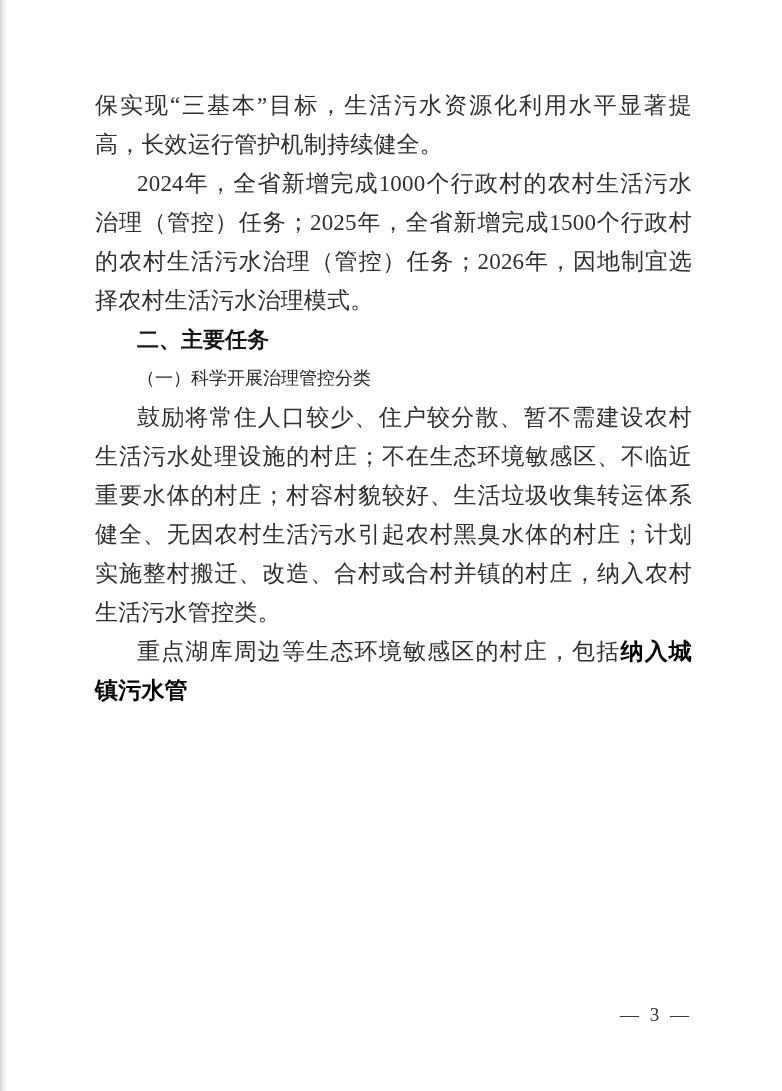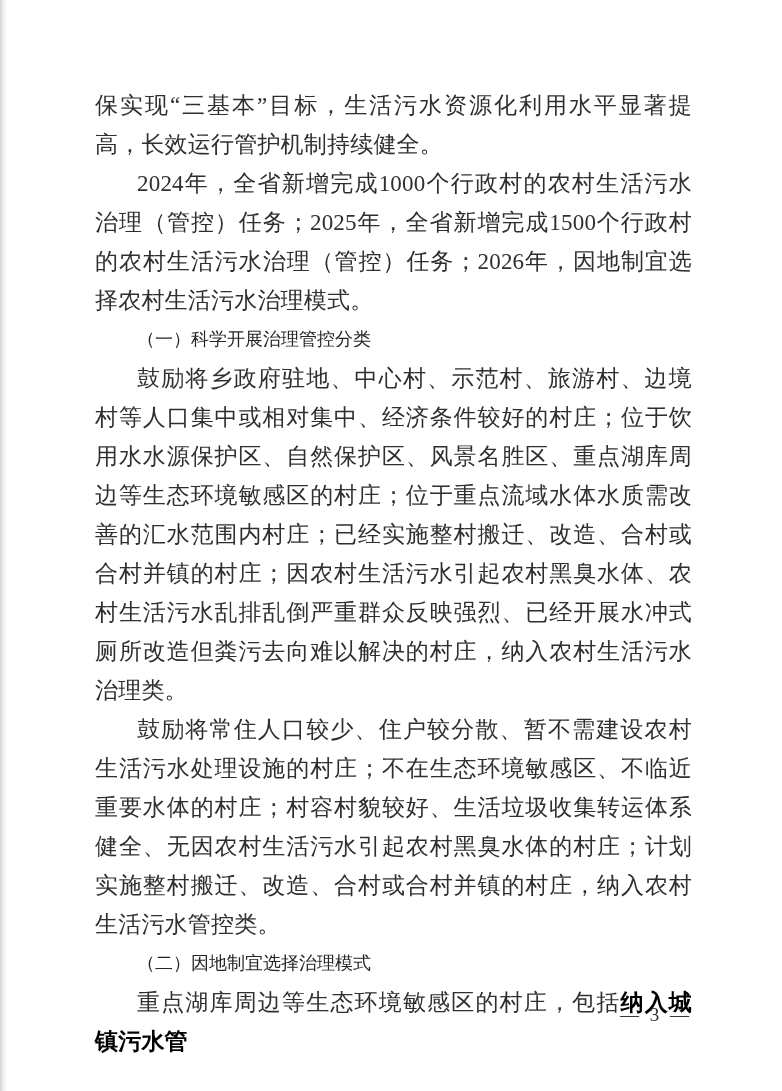--- a/index.html
+++ b/index.html
@@ -73,28 +73,27 @@
 <body>
 
 <div class="scan-edge"></div>
 
 <div class="content">
 
   <p class="para">保实现“三基本”目标，生活污水资源化利用水平显著提高，长效运行管护机制持续健全。</p>
 
   <p class="para indent">2024年，全省新增完成1000个行政村的农村生活污水治理（管控）任务；2025年，全省新增完成1500个行政村的农村生活污水治理（管控）任务；2026年，因地制宜选择农村生活污水治理模式。</p>
 
+  <h2 class="heading">二、主要任务</h2>
 
   <h3 class="subheading">（一）科学开展治理管控分类</h3>
 
-  <p class="para indent">鼓励将乡政府驻地、中心村、示范村、旅游村、边境村等人口集中或相对集中、经济条件较好的村庄；位于饮用水水源保护区、自然保护区、风景名胜区、重点湖库周边等生态环境敏感区的村庄；位于重点流域水体水质需改善的汇水范围内村庄；已经实施整村搬迁、改造、合村或合村并镇的村庄；因农村生活污水引起农村黑臭水体、农村生活污水乱排乱倒严重群众反映强烈、已经开展水冲式厕所改造但粪污去向难以解决的村庄，纳入农村生活污水治理类。</p>
 
   <p class="para indent">鼓励将常住人口较少、住户较分散、暂不需建设农村生活污水处理设施的村庄；不在生态环境敏感区、不临近重要水体的村庄；村容村貌较好、生活垃圾收集转运体系健全、无因农村生活污水引起农村黑臭水体的村庄；计划实施整村搬迁、改造、合村或合村并镇的村庄，纳入农村生活污水管控类。</p>
 
-  <h3 class="subheading">（二）因地制宜选择治理模式</h3>
 
   <p class="para indent">
     <span>重点湖库周边等生态环境敏感区的村庄，包括</span><span class="bold-tail">纳入城镇污水管</span>
   </p>
 
 </div>
 
 <div class="page-number">— 3 —</div>
 
 </body></html>

